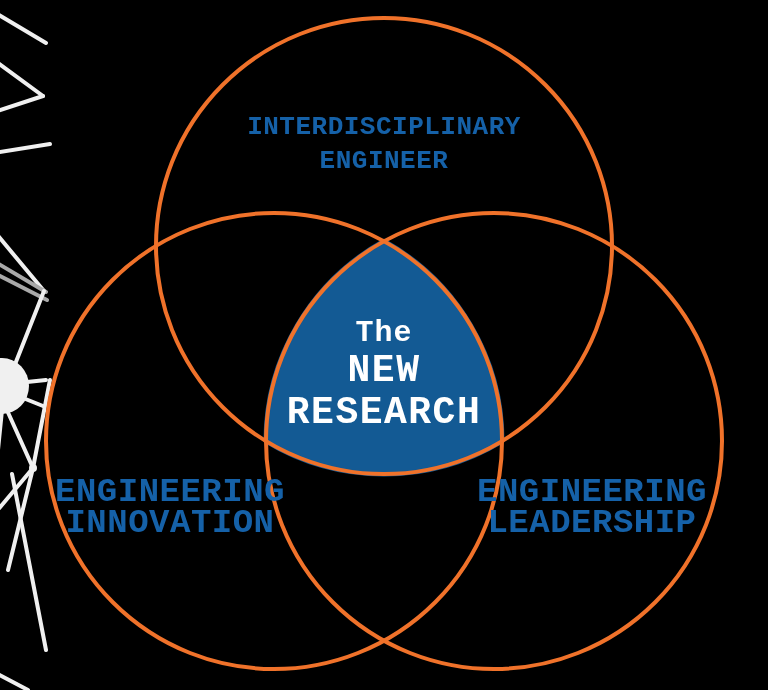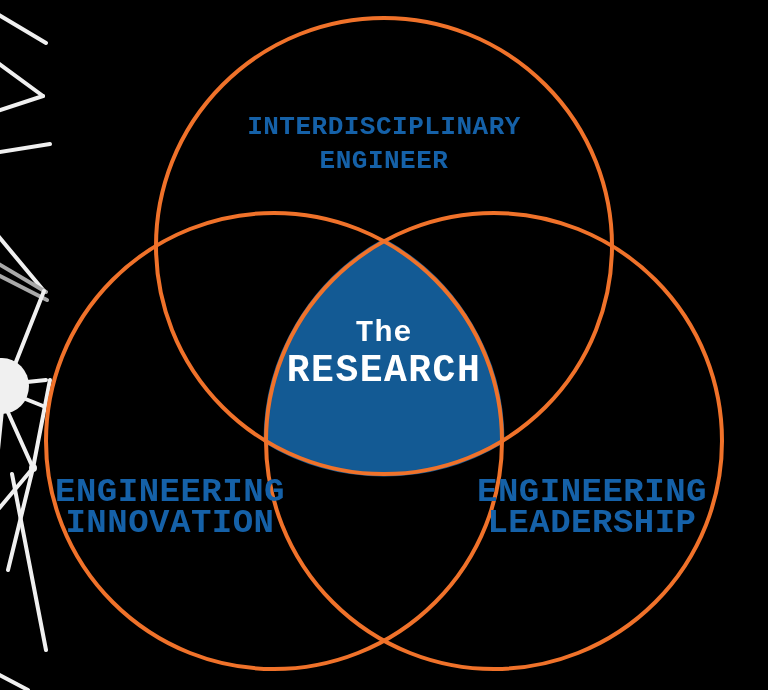--- a/index.html
+++ b/index.html
@@ -106,16 +106,17 @@
     <div>INNOVATION</div>
   </div>
 
   <div class="label bottom" style="left:592px; top:477px;">
     <div>ENGINEERING</div>
     <div>LEADERSHIP</div>
   </div>
 
   <div class="center-badge-text">
     <div class="the-line">The</div>
+    <div class="big-line">NEW</div>
     <div class="big-line">RESEARCH</div>
   </div>
 
 </div>
 
 </body></html>

